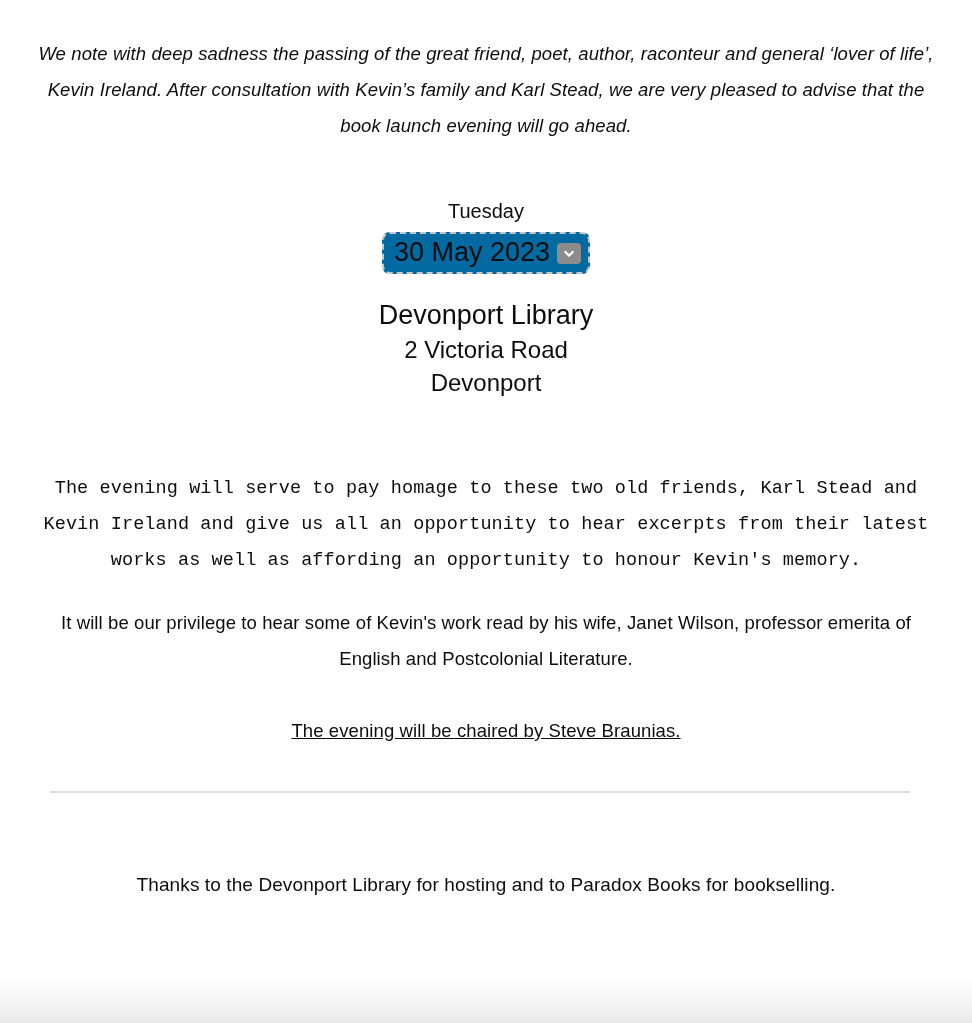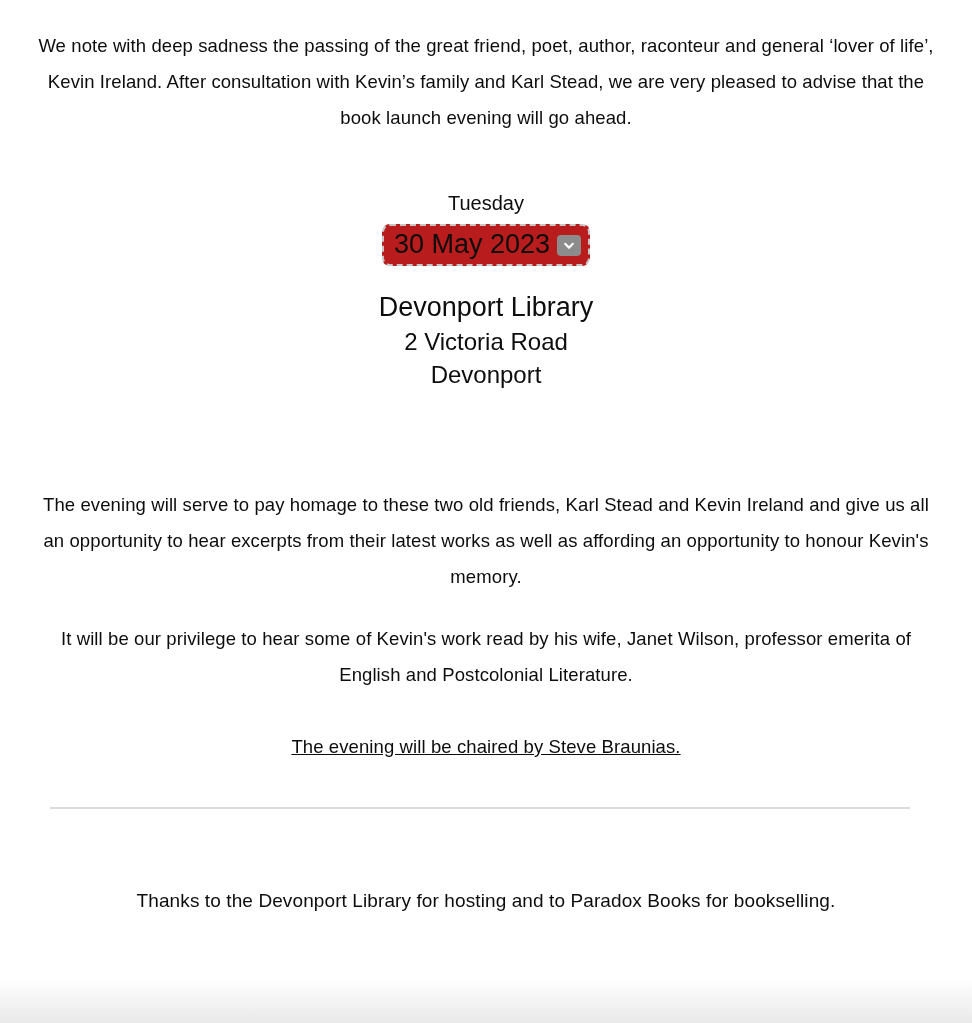--- a/index.html
+++ b/index.html
@@ -19,38 +19,38 @@
     padding: 28px 33px 0 33px;
     text-align: center;
   }
   .body-text {
     font-size: 18.5px;
     line-height: 36px;
     margin: 0 auto;
     max-width: 906px;
     letter-spacing: 0.1px;
   }
-  .intro { margin-top: 0; }
+  .intro { margin-top: 8px; font-style: italic; }
 
   
   .event-when { margin-top: 52px; }
   .event-day, .event-time {
     font-size: 20px;
     line-height: 30px;
   }
   .date-row { margin: 6px 0; }
   .date-box {
     display: inline-flex;
     align-items: center;
     border: 2px dashed #c7c7c7;
     border-radius: 8px;
     padding: 2px 7px 4px 10px;
     gap: 7px;
     cursor: pointer;
-    background: #b91c1c;
+    background: #0369a1;
   }
   .date-text {
     font-size: 27px;
     line-height: 32px;
     color: #0d0d0d;
   }
   .dd-btn {
     width: 24px;
     height: 21px;
     background: #8c8c8c;
@@ -68,21 +68,21 @@
   .event-where { margin-top: 23px; }
   .venue-name {
     font-size: 27px;
     line-height: 36px;
   }
   .venue-address {
     font-size: 24px;
     line-height: 33px;
   }
 
-  .para2 { margin-top: 96px; }
+  .para2 { margin-top: 72px; font-family: Liberation Mono, monospace; }
   .para3 { margin-top: 26px; }
   .para4 { margin-top: 36px; text-decoration: underline; }
 
   .footer-divider {
     border: none;
     border-top: 2px solid #dcdcdc;
     margin: 42px 29px 0 17px;
   }
   .thanks {
     margin-top: 78px;

